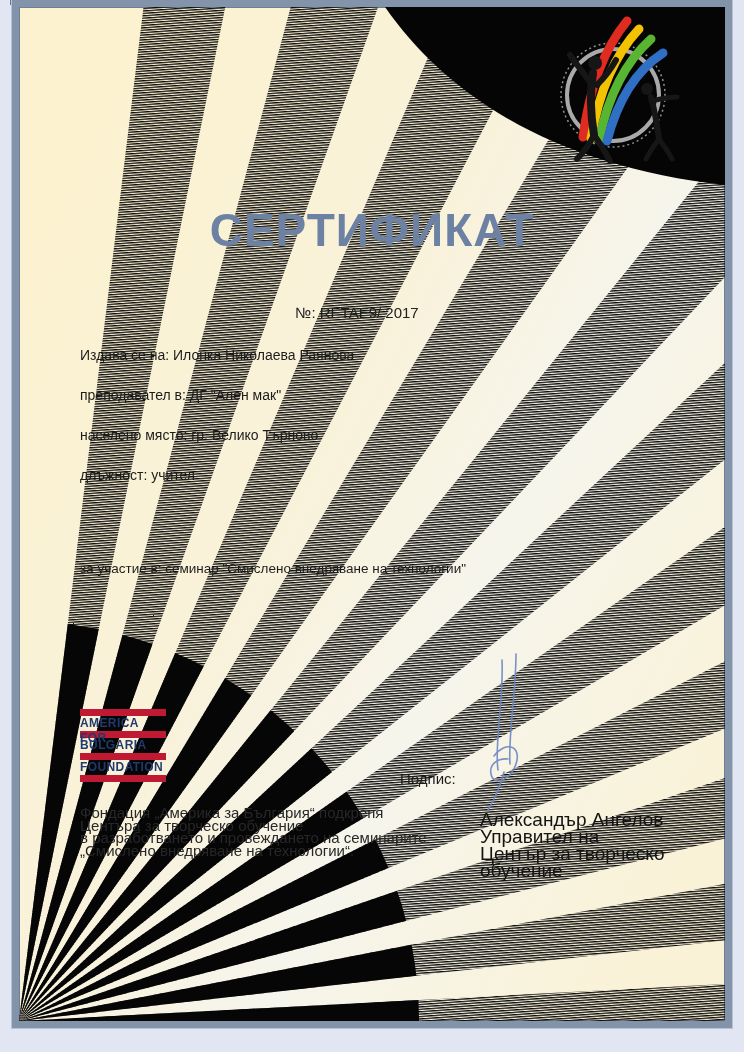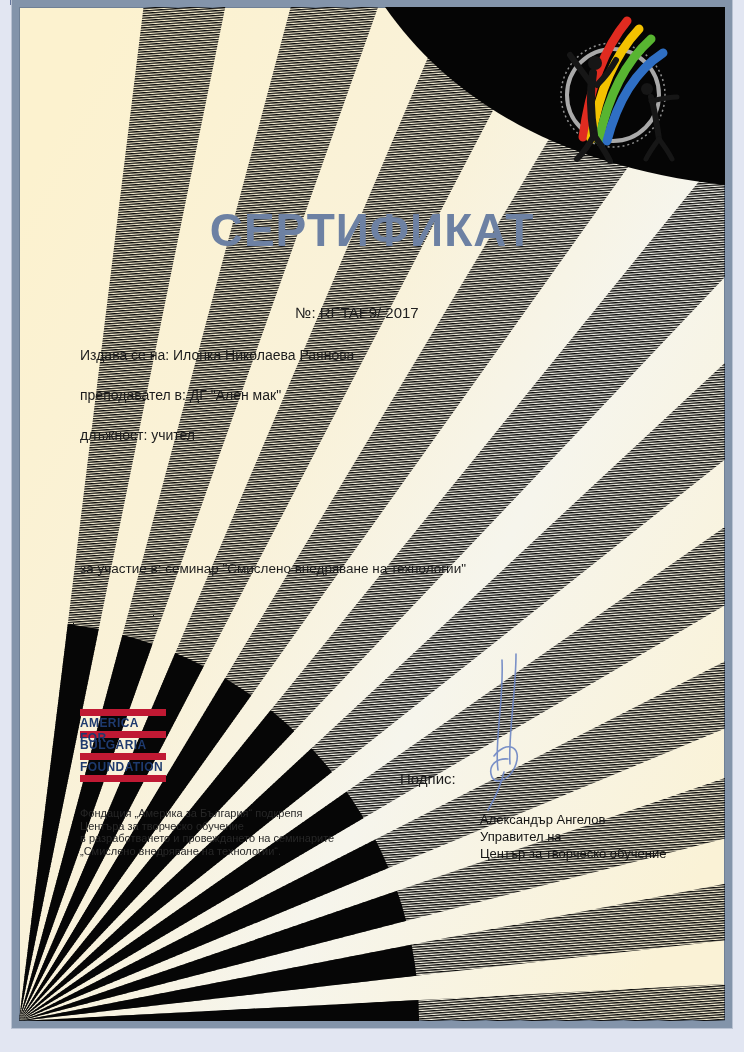--- a/index.html
+++ b/index.html
@@ -25,24 +25,24 @@
   .cert-number{
     position:absolute;top:297px;left:0;width:676px;text-align:center;
     font-size:15px;color:#202020;
   }
   .fields{position:absolute;left:61px;top:339px;font-size:14px;color:#1c1c1c;}
   .fields div{height:40px;line-height:18px;}
   .participation{position:absolute;left:61px;top:552px;font-size:13.5px;color:#1c1c1c;line-height:19.5px;}
   .afb-logo{position:absolute;left:61px;top:702px;width:86px;}
   .afb-stripe{height:7px;background:#c01933;}
   .afb-text{height:15px;line-height:15px;font-size:12px;font-weight:bold;color:#1e3a6e;letter-spacing:0.4px;}
-  .footnote{position:absolute;left:61px;top:800px;font-size:11px;color:#272727;line-height:12.5px;}
+  .footnote{position:absolute;left:61px;top:800px;font-size:15px;color:#272727;line-height:12.5px;}
   .signature-label{position:absolute;left:381px;top:763px;font-size:15px;color:#1c1c1c;}
   .signature-svg{position:absolute;left:445px;top:645px;}
-  .signer{position:absolute;left:461px;top:804px;font-size:13px;color:#141414;line-height:17px;}
+  .signer{position:absolute;left:461px;top:804px;font-size:19px;color:#141414;line-height:17px;}
 </style>
 </head>
 <body>
 
 <svg class="page-fragment" width="420" height="9">
   <g>
     <rect x="4" y="0" width="12" height="5" fill="#67779c"></rect>
     <rect x="22" y="0" width="12" height="5" fill="#67779c"></rect>
     <rect x="40" y="0" width="12" height="5" fill="#67779c"></rect>
     <rect x="58" y="0" width="12" height="5" fill="#67779c"></rect>
@@ -123,20 +123,21 @@
       </g>
     </svg>
 
     <div class="overlay">
       <div class="cert-title">СЕРТИФИКАТ</div>
       <div class="cert-number">№: RETAE9/ 2017</div>
 
       <div class="fields">
         <div>Издава се на: Илонка Николаева Раянова</div>
         <div>преподавател в: ДГ "Ален мак"</div>
+        <div>населено място: гр. Велико Търново</div>
         <div>длъжност: учител</div>
       </div>
 
       <div class="participation">
         <div>за участие в: семинар "Смислено внедряване на технологии"</div>
       </div>
 
       <div class="afb-logo">
         <div class="afb-stripe"></div>
         <div class="afb-text">AMERICA FOR</div>

